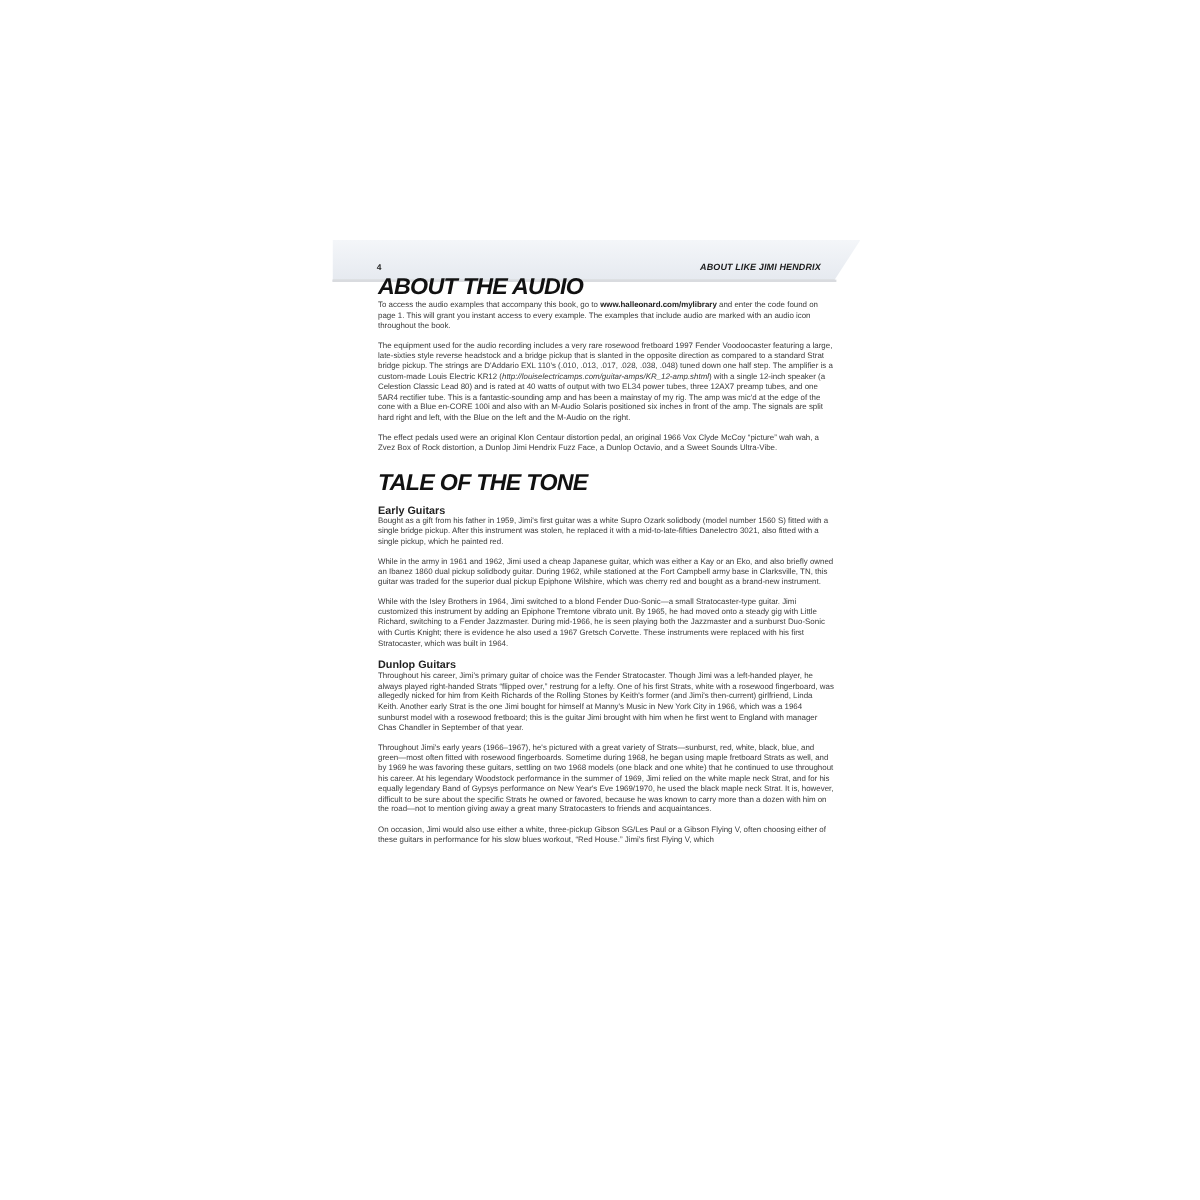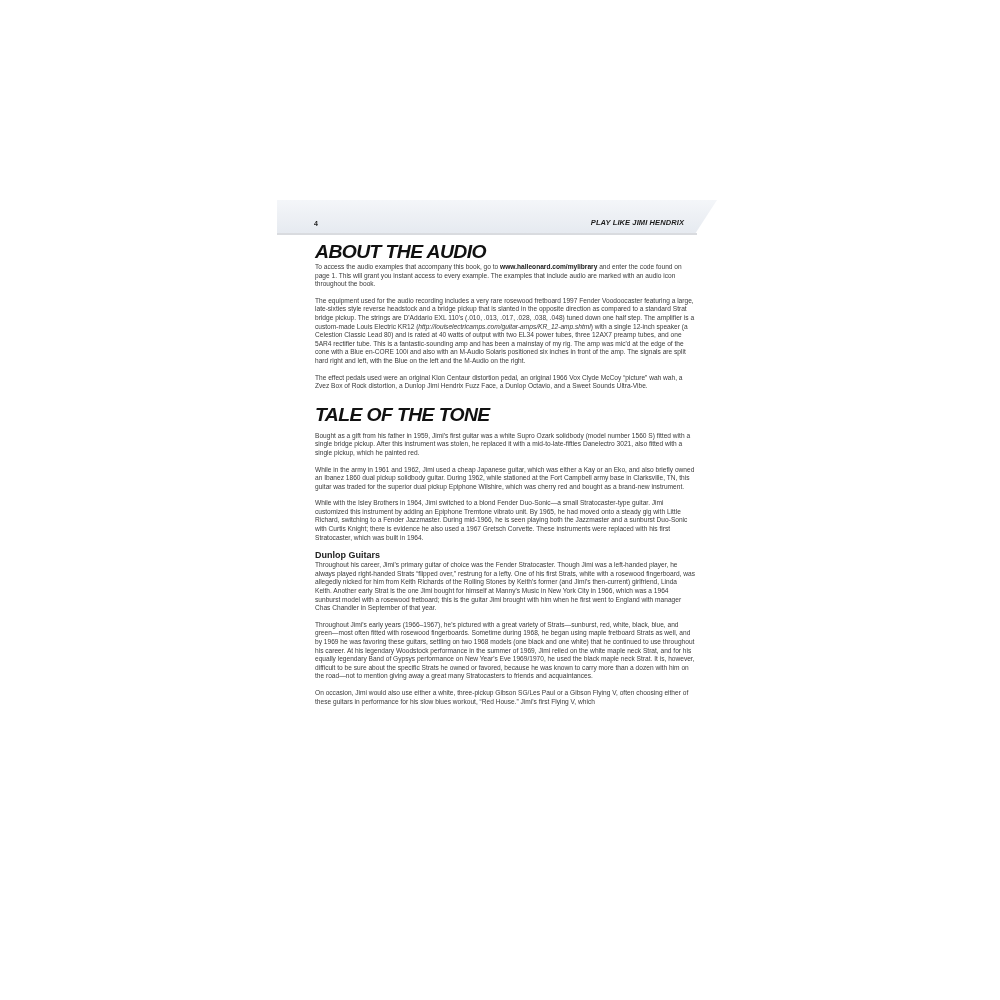--- a/index.html
+++ b/index.html
@@ -10,49 +10,50 @@
       background: linear-gradient(180deg, #f4f6f9 0%, #e6eaf0 100%);
       clip-path: polygon(0 0, 100% 0, 95% 100%, 0 100%);
       border-bottom: 1px solid #c9ccd1;
     }
     .header-shadow {
       position: absolute; left: 0; top: 33px; width: 420px; height: 2px;
       background: #d9dbdf;
     }
     .page-number { position: absolute; left: 37px; top: 20px; font-size: 7px; font-weight: bold; color: #222; }
     .running-title { position: absolute; right: 38px; top: 18px; font-size: 7.5px; font-weight: bold; font-style: italic; color: #1c1c1c; letter-spacing: 0.1px; }
-    .content { position: absolute; left: 38px; top: 40px; width: 380px; }
+    .content { position: absolute; left: 38px; top: 28px; width: 380px; }
     h1 { margin: 0; font-size: 19px; font-weight: 900; font-style: italic; color: #111; letter-spacing: -0.6px; line-height: 23px; font-family: "Liberation Sans", sans-serif; transform: scaleX(1.02); transform-origin: left; }
     h2 { margin: 0; font-size: 9px; font-weight: bold; color: #222; line-height: 11px; }
     p { margin: 0; font-size: 6.6px; line-height: 8.6px; color: #3a3a3a; text-align: left; }
     .gap { height: 8px; }
     .gap-lg { height: 12px; }
     .inline-bold { font-weight: bold; color: #222; }
     .inline-italic { font-style: italic; }
   </style>
 </head>
 <body>
 
 <div class="page">
   <div class="header-band"></div>
   <div class="header-shadow"></div>
   <span class="page-number">4</span>
-  <span class="running-title">PLAY LIKE JIMI HENDRIX</span>
+  <span class="running-title">ABOUT LIKE JIMI HENDRIX</span>
 
   <div class="content">
     <h1>ABOUT THE AUDIO</h1>
     <p><span>To access the audio examples that accompany this book, go to </span><span class="inline-bold">www.halleonard.com/mylibrary</span><span> and enter the code found on page 1. This will grant you instant access to every example. The examples that include audio are marked with an audio icon throughout the book.</span></p>
     <div class="gap"></div>
     <p><span>The equipment used for the audio recording includes a very rare rosewood fretboard 1997 Fender Voodoocaster featuring a large, late-sixties style reverse headstock and a bridge pickup that is slanted in the opposite direction as compared to a standard Strat bridge pickup. The strings are D'Addario EXL 110's (.010, .013, .017, .028, .038, .048) tuned down one half step. The amplifier is a custom-made Louis Electric KR12 (</span><span class="inline-italic">http://louiselectricamps.com/guitar-amps/KR_12-amp.shtml</span><span>) with a single 12-inch speaker (a Celestion Classic Lead 80) and is rated at 40 watts of output with two EL34 power tubes, three 12AX7 preamp tubes, and one 5AR4 rectifier tube. This is a fantastic-sounding amp and has been a mainstay of my rig. The amp was mic'd at the edge of the cone with a Blue en-CORE 100i and also with an M-Audio Solaris positioned six inches in front of the amp. The signals are split hard right and left, with the Blue on the left and the M-Audio on the right.</span></p>
     <div class="gap"></div>
     <p>The effect pedals used were an original Klon Centaur distortion pedal, an original 1966 Vox Clyde McCoy “picture” wah wah, a Zvez Box of Rock distortion, a Dunlop Jimi Hendrix Fuzz Face, a Dunlop Octavio, and a Sweet Sounds Ultra-Vibe.</p>
     <div class="gap-lg"></div>
 
     <h1>TALE OF THE TONE</h1>
     <div style="height:6px"></div>
+    <h2>Early Guitars</h2>
     <p>Bought as a gift from his father in 1959, Jimi's first guitar was a white Supro Ozark solidbody (model number 1560 S) fitted with a single bridge pickup. After this instrument was stolen, he replaced it with a mid-to-late-fifties Danelectro 3021, also fitted with a single pickup, which he painted red.</p>
     <div class="gap"></div>
     <p>While in the army in 1961 and 1962, Jimi used a cheap Japanese guitar, which was either a Kay or an Eko, and also briefly owned an Ibanez 1860 dual pickup solidbody guitar. During 1962, while stationed at the Fort Campbell army base in Clarksville, TN, this guitar was traded for the superior dual pickup Epiphone Wilshire, which was cherry red and bought as a brand-new instrument.</p>
     <div class="gap"></div>
     <p>While with the Isley Brothers in 1964, Jimi switched to a blond Fender Duo-Sonic—a small Stratocaster-type guitar. Jimi customized this instrument by adding an Epiphone Tremtone vibrato unit. By 1965, he had moved onto a steady gig with Little Richard, switching to a Fender Jazzmaster. During mid-1966, he is seen playing both the Jazzmaster and a sunburst Duo-Sonic with Curtis Knight; there is evidence he also used a 1967 Gretsch Corvette. These instruments were replaced with his first Stratocaster, which was built in 1964.</p>
     <div class="gap"></div>
 
     <h2>Dunlop Guitars</h2>
     <p>Throughout his career, Jimi's primary guitar of choice was the Fender Stratocaster. Though Jimi was a left-handed player, he always played right-handed Strats “flipped over,” restrung for a lefty. One of his first Strats, white with a rosewood fingerboard, was allegedly nicked for him from Keith Richards of the Rolling Stones by Keith's former (and Jimi's then-current) girlfriend, Linda Keith. Another early Strat is the one Jimi bought for himself at Manny's Music in New York City in 1966, which was a 1964 sunburst model with a rosewood fretboard; this is the guitar Jimi brought with him when he first went to England with manager Chas Chandler in September of that year.</p>
     <div class="gap"></div>

